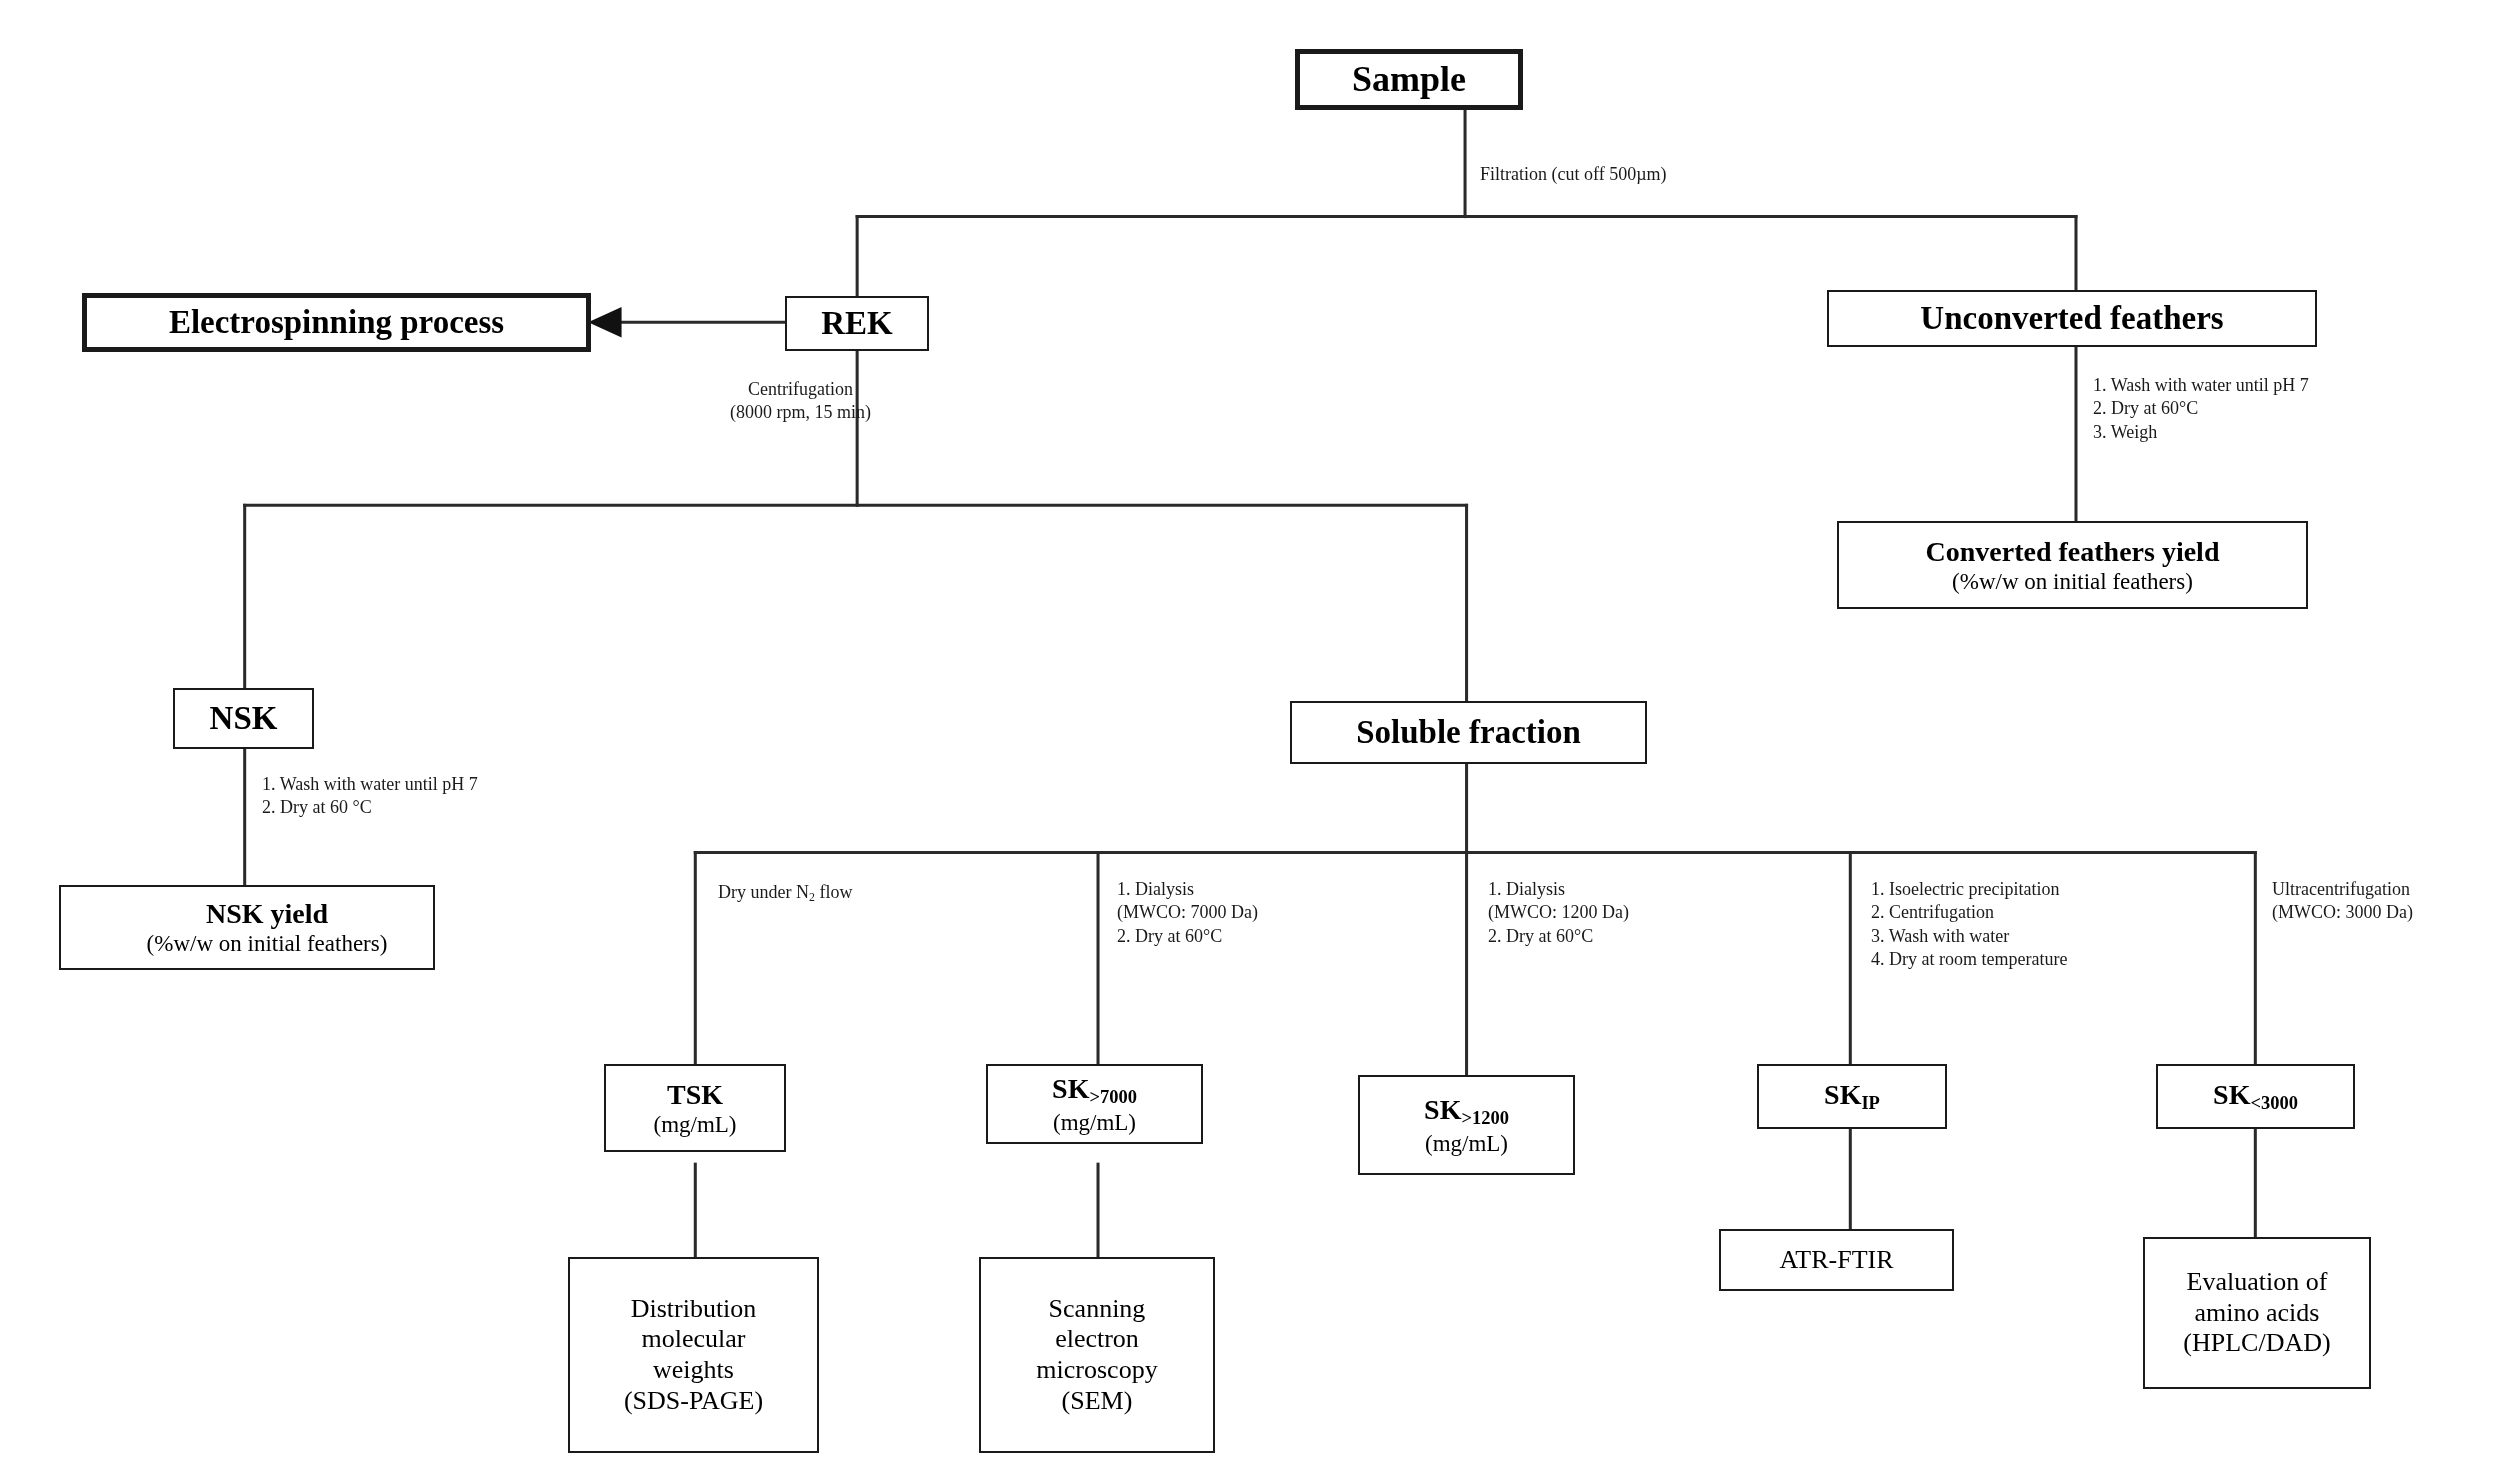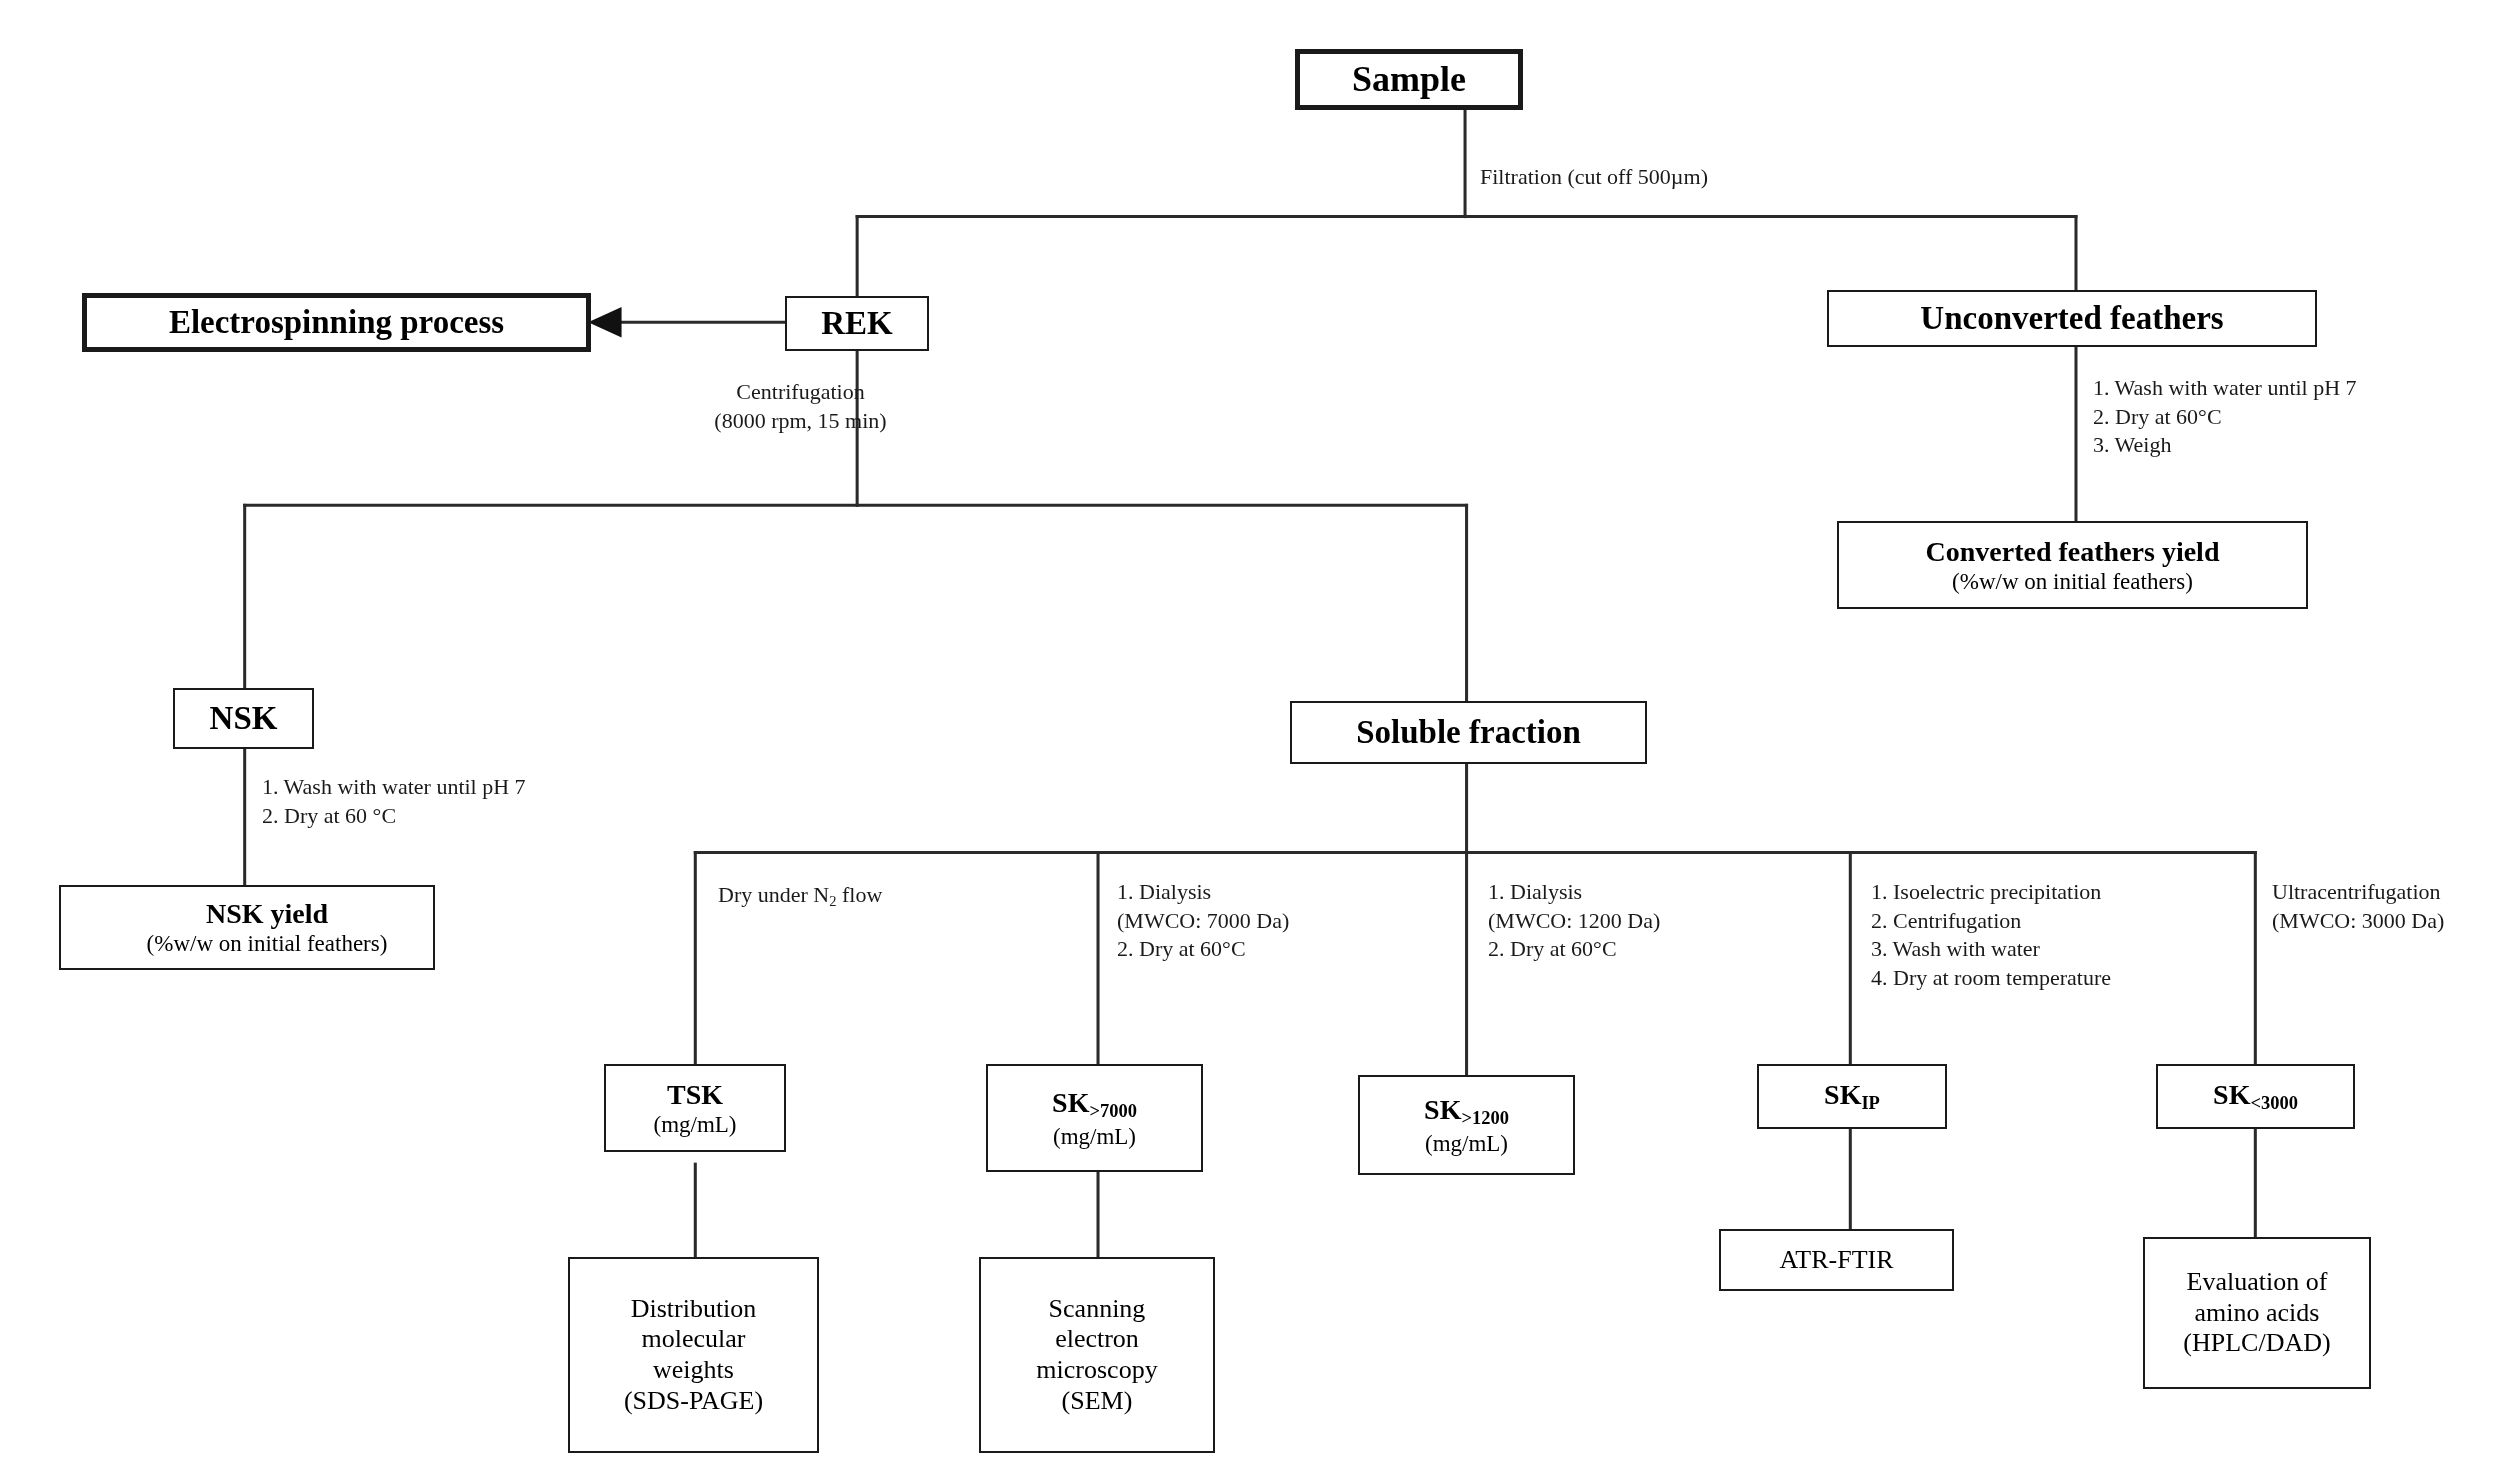--- a/index.html
+++ b/index.html
@@ -42,21 +42,21 @@
   
   .fs-xxl { font-size: 36px; }
   .fs-xl  { font-size: 33px; }
   .fs-lg  { font-size: 28px; }
   .fs-md  { font-size: 26px; }
   .fs-sm  { font-size: 23px; }
 
   .annot {
     position: absolute;
     color: #1a1a1a;
-    font-size: 22px;
+    font-size: 18px;
     line-height: 1.30;
     white-space: pre-line;
     text-align: left;
   }
   .annot.center { text-align: center; }
   sub { font-size: 0.66em; vertical-align: -0.28em; }
   .sk-sub { font-size: 0.66em; vertical-align: -0.25em; font-weight: bold; }
 </style>
 </head>
 <body>
@@ -133,21 +133,21 @@
 
   <div class="node fs-xl" style="left:1290px; top:701px; width:357px; height:63px;">
     <span class="lbl-main">Soluble  fraction</span>
   </div>
 
   <div class="node" style="left:604px; top:1064px; width:182px; height:88px;">
     <span class="lbl-main fs-lg">TSK</span>
     <span class="lbl-sub fs-sm">(mg/mL)</span>
   </div>
 
-  <div class="node" style="left:986px; top:1064px; width:217px; height:108px;">
+  <div class="node" style="left:986px; top:1064px; width:217px; height:80px;">
     <span class="lbl-main fs-lg"><span>SK</span><span class="sk-sub">&gt;7000</span></span>
     <span class="lbl-sub fs-sm">(mg/mL)</span>
   </div>
 
   <div class="node" style="left:1358px; top:1075px; width:217px; height:100px;">
     <span class="lbl-main fs-lg"><span>SK</span><span class="sk-sub">&gt;1200</span></span>
     <span class="lbl-sub fs-sm">(mg/mL)</span>
   </div>
 
   <div class="node" style="left:1757px; top:1064px; width:190px; height:65px;">

